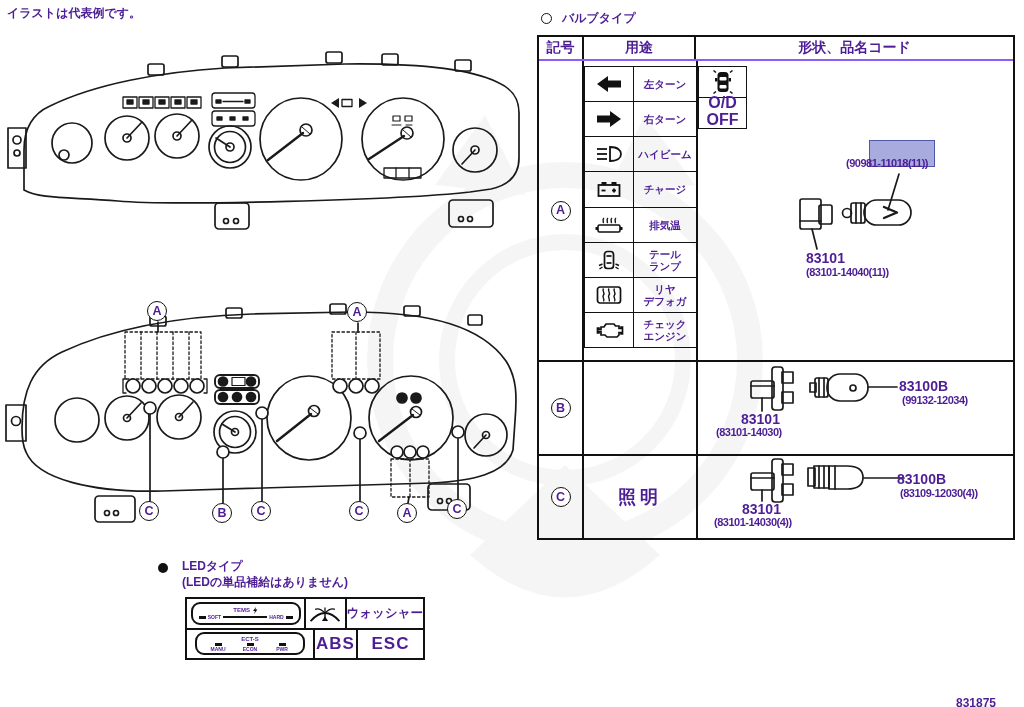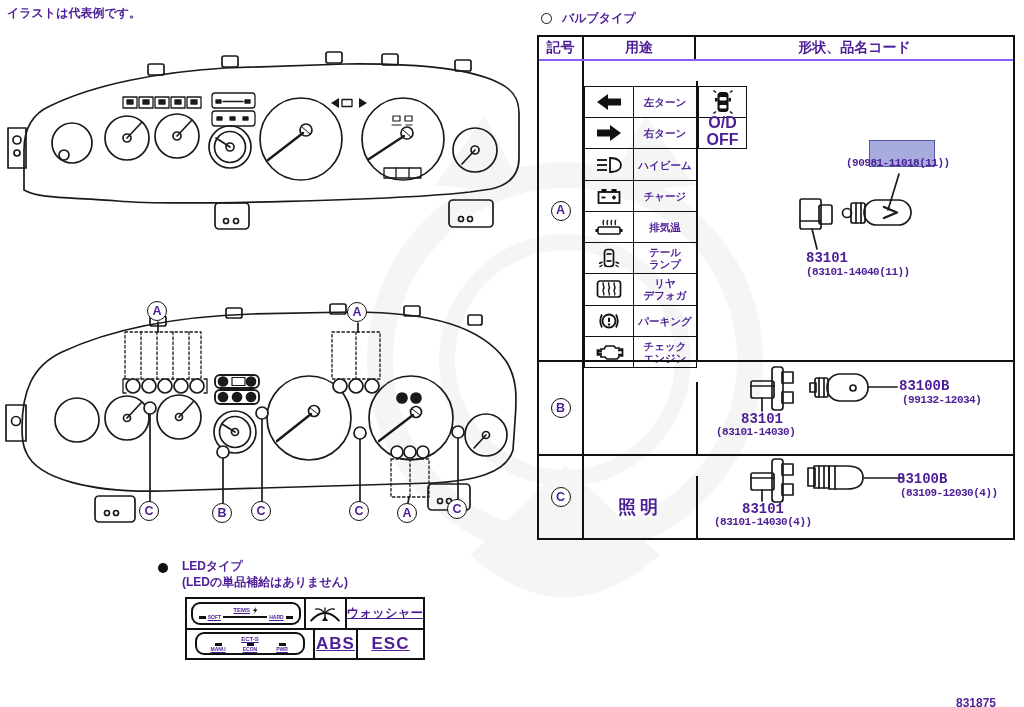--- a/index.html
+++ b/index.html
@@ -1,20 +1,20 @@
 <!DOCTYPE html>
 <html><head>
 <meta charset="utf-8">
 <style>
   html,body{margin:0;padding:0;background:#fff;}
   .page{position:relative;width:1024px;height:707px;background:#fff;overflow:hidden;
         font-family:"Liberation Sans",sans-serif;color:#4c1d95;}
   .abs{position:absolute;}
   .pre{white-space:pre-line;}
-  .mono{font-family:Liberation Mono, monospace;font-weight:bold;text-align:center;}
+  .mono{font-family:Liberation Sans, sans-serif;font-weight:bold;text-align:center;}
   .pn-big{font-size:14px;letter-spacing:0px;}
   .pn-code{font-size:11px;letter-spacing:-0.5px;}
   .note{font-size:12px;font-weight:bold;}
   .circle-letter{width:20px;height:20px;border:1.7px solid #111;border-radius:50%;
       display:flex;align-items:center;justify-content:center;font-size:12.5px;font-weight:bold;
       background:#fff;box-sizing:border-box;line-height:1;}
   .ring{width:11px;height:11px;border:1.8px solid #111;border-radius:50%;box-sizing:border-box;}
   .dot{width:10px;height:10px;background:#111;border-radius:50%;}
 
   
@@ -23,41 +23,41 @@
   .thead{display:flex;height:22px;border-bottom:2px solid #8b5cf6;font-size:14px;font-weight:bold;}
   .th{display:flex;align-items:center;justify-content:center;box-sizing:border-box;}
   .th-sym{width:45px;border-right:2px solid #111;}
   .th-use{width:112px;border-right:2px solid #111;}
   .th-shape{flex:1;}
   .tsec{display:flex;position:relative;box-sizing:border-box;}
   .sec-a{height:299px;}
   .sec-b{height:94px;border-top:2px solid #111;}
   .sec-c{flex:1;border-top:2px solid #111;}
   .symcell{width:45px;border-right:2px solid #111;display:flex;align-items:center;justify-content:center;box-sizing:border-box;}
-  .seccontent{flex:1;position:relative;margin-top:20px;}
+  .seccontent{flex:1;position:relative;}
   .colline{position:absolute;left:112px;top:0;bottom:0;width:2px;background:#111;}
   .subtable{position:absolute;left:0;top:5px;width:113px;border:1.8px solid #111;box-sizing:border-box;
       display:flex;flex-direction:column;background:transparent;}
   .strow{display:flex;flex:1;border-bottom:1.8px solid #111;box-sizing:border-box;}
   .strow:last-child{border-bottom:none;}
   .sticon{width:49px;border-right:1.8px solid #111;display:flex;align-items:center;justify-content:center;box-sizing:border-box;}
   .stlabel{flex:1;display:flex;align-items:center;justify-content:center;font-size:10.5px;font-weight:bold;
       text-align:center;line-height:1.15;}
   .extrabox{position:absolute;width:49px;height:32px;border:1.8px solid #111;box-sizing:border-box;
       display:flex;align-items:center;justify-content:center;font-size:16px;font-weight:bold;text-align:center;line-height:1.05;}
   .c-label{position:absolute;left:0;top:0;width:112px;height:100%;display:flex;align-items:center;
       justify-content:center;font-size:18px;font-weight:bold;letter-spacing:4px;}
   .hilite{position:absolute;left:869px;top:140px;width:66px;height:27px;background:#a8abdd;border:1.6px solid #5157a8;box-sizing:border-box;}
 
   
   .ledtable{position:absolute;left:185px;top:597px;width:240px;height:63px;border:2px solid #111;
       box-sizing:border-box;display:flex;flex-direction:column;}
   .ledrow{flex:1;display:flex;border-bottom:2px solid #111;box-sizing:border-box;}
   .ledrow:last-child{border-bottom:none;}
-  .ledcell{display:flex;align-items:center;justify-content:center;box-sizing:border-box;text-decoration:underline;}
+  .ledcell{display:flex;align-items:center;justify-content:center;box-sizing:border-box;}
   .led-c1{width:128px;border-right:2px solid #111;}
   .led-c2{width:43px;border-right:2px solid #111;}
   .led-c3{flex:1;}
   .panel{border:2px solid #111;border-radius:9px;width:110px;height:23px;box-sizing:border-box;
       display:flex;flex-direction:column;align-items:center;justify-content:center;gap:1px;padding:1px 6px;}
   .panel .ttl{font-size:6px;font-weight:bold;line-height:1;display:flex;align-items:center;gap:2px;}
   .panel .row{display:flex;align-items:center;gap:2px;width:100%;font-size:5px;font-weight:bold;line-height:1;}
   .bar{width:7px;height:3px;background:#111;display:inline-block;}
   .hline{flex:1;height:2px;background:#111;}
   .ects-grp{display:flex;flex-direction:column;align-items:center;gap:1px;flex:1;}
@@ -403,32 +403,20 @@
                 <path d="M9.5 16.5 C11.5 14.5 7.5 12.5 9.5 10 C11.5 7.5 7.5 6 9.5 3.5" stroke-width="1.4"></path>
                 <path d="M15 16.5 C17 14.5 13 12.5 15 10 C17 7.5 13 6 15 3.5" stroke-width="1.4"></path>
                 <path d="M20.5 16.5 C22.5 14.5 18.5 12.5 20.5 10 C22.5 7.5 18.5 6 20.5 3.5" stroke-width="1.4"></path>
               </svg>
             </div>
             <div class="stlabel pre">リヤ
 デフォガ</div>
           </div>
           <div class="strow">
             <div class="sticon">
-              <svg class="rowicon" width="30" height="20" viewBox="0 0 30 20" fill="none" stroke="#111" stroke-width="1.8">
-                <circle cx="15" cy="10" r="6.5"></circle>
-                <line x1="15" y1="6.8" x2="15" y2="11" stroke-width="2"></line>
-                  <circle cx="15" cy="13.4" r="1.2" fill="#111" stroke="none"></circle>
-                <path d="M8 3.5 Q4.5 10 8 16.5"></path>
-                  <path d="M22 3.5 Q25.5 10 22 16.5"></path>
-              </svg>
-            </div>
-            <div class="stlabel">パーキング</div>
-          </div>
-          <div class="strow">
-            <div class="sticon">
               <svg class="rowicon" width="30" height="20" viewBox="0 0 30 20" fill="none" stroke="#111" stroke-width="1.7">
                 <path d="M7 7 H10 L12 4 H20 L21.5 6 H25 V8.5 H27 V7 H28.5 V14 H27 V12.5 H25 V15 L23 17 H13 L11 15 H7 V11.5 H5 V13 H3.5 V8 H5 V9.5 H7 Z"></path>
               </svg>
             </div>
             <div class="stlabel pre">チェック
 エンジン</div>
           </div>
         </div>
 
         <div class="extrabox" style="left:114px;top:5px;">

